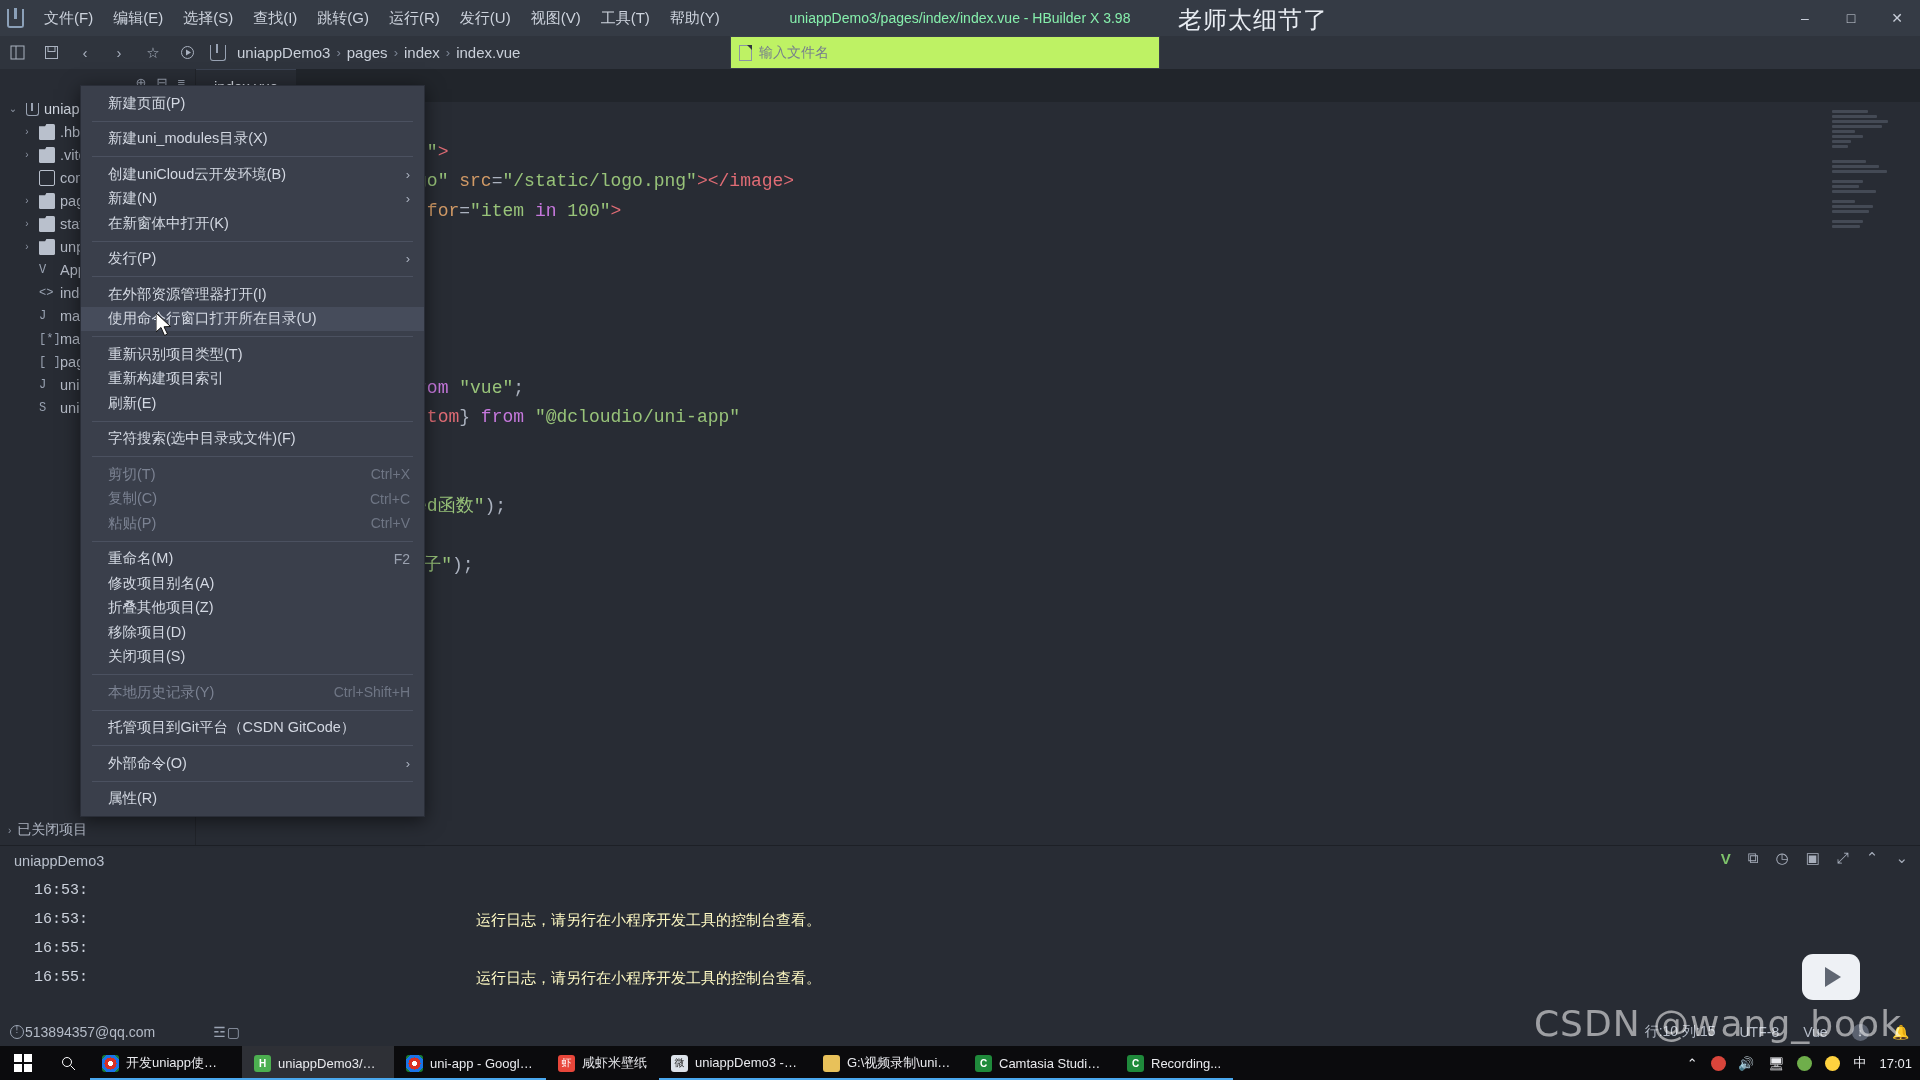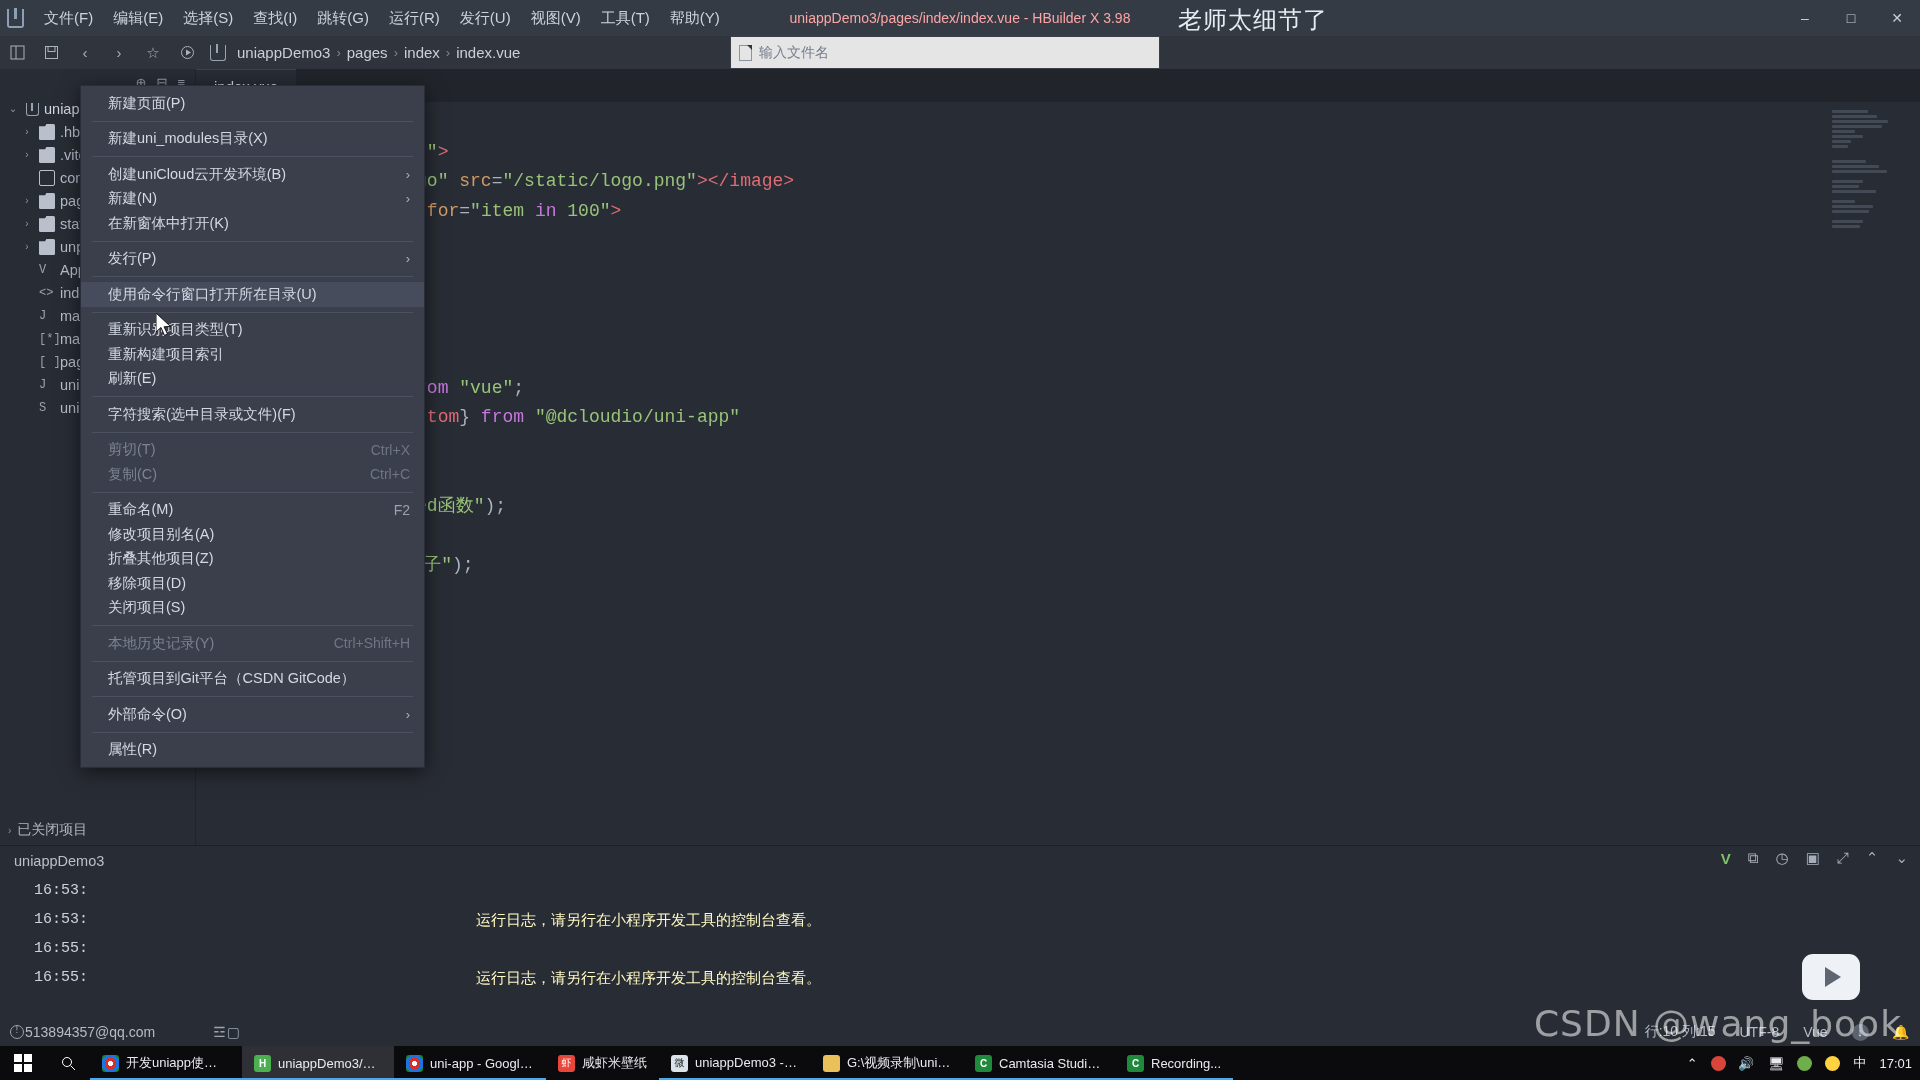--- a/index.html
+++ b/index.html
@@ -26,21 +26,21 @@
   }
   .hb-logo .glyph:after{
     content:""; position:absolute; left:5px; top:-1px; width:3px;height:11px;background:#8ba0b8;
   }
   .menubar{ display:flex; align-items:center; height:36px; margin-left:4px;justify-content:space-between; }
   .menubar .mi{
     padding:4px 10px; font-size:15px; color:#cdd3dd; cursor:default; white-space:nowrap;
   }
   .win-title{
     position:absolute; left:0; right:0; top:0; height:36px; line-height:36px;
-    text-align:center; font-size:14px; color:#fca5a5; pointer-events:none;
+    text-align:center; font-size:14px; color:#86efac; pointer-events:none;
   }
   .win-btns{ position:absolute; right:0; top:0; height:36px; display:flex; }
   .win-btns .wb{
     width:46px;height:36px;display:flex;align-items:center;justify-content:center;
     font-size:14px; color:#c8ced9;
   }
 
   
   .toolbar{
     position:absolute; left:0; top:36px; width:1920px; height:33px;
@@ -54,21 +54,21 @@
   .crumb-wrap{ display:flex; align-items:center; margin-left:6px; gap:2px; }
   .crumb-ico{
     width:16px;height:16px;border:1.5px solid #98a2b3;border-top:none;border-radius:0 0 3px 3px;
     position:relative; margin-right:6px; flex:none;
   }
   .crumb-ico:after{ content:""; position:absolute; left:4.5px; top:-1px; width:2.5px;height:9px;background:#98a2b3; }
   .crumb{ color:#c9cfd9; font-size:15px; padding:2px 3px; }
   .crumb-sep{ color:#7c8494; font-size:13px; padding:0 3px; }
   .file-input{
     position:absolute; left:730px; top:36px; width:430px; height:33px;
-    background:#e5e5e5; display:flex; align-items:center; padding-left:8px; gap:7px;
+    background:#bef264; display:flex; align-items:center; padding-left:8px; gap:7px;
     border:1px solid #3a404a;
   }
   .file-input .ph{ color:#767e8d; font-size:14px; }
   .doc-ico{ width:13px;height:16px;border:1.3px solid #8a93a3; position:relative; flex:none;}
   .doc-ico:after{content:"";position:absolute;right:-1px;top:-1px;border-left:5px solid transparent;border-top:5px solid #2f343d;}
 
   
   .wm-teacher{
     position:absolute; right:592px; top:4px; font-size:24px; color:#e8ecf2;
     font-family:"DejaVu Sans",sans-serif; letter-spacing:1px;
@@ -535,20 +535,23 @@
       </div>
       <div class="cm-item">
         <span>在新窗体中打开(K)</span>
       </div>
       <div class="cm-sep"></div>
       <div class="cm-item">
         <span>发行(P)</span>
         <span class="sub">›</span>
       </div>
       <div class="cm-sep"></div>
+      <div class="cm-item">
+        <span>在外部资源管理器打开(I)</span>
+      </div>
       <div class="cm-item hl">
         <span>使用命令行窗口打开所在目录(U)</span>
       </div>
       <div class="cm-sep"></div>
       <div class="cm-item">
         <span>重新识别项目类型(T)</span>
       </div>
       <div class="cm-item">
         <span>重新构建项目索引</span>
       </div>
@@ -560,20 +563,24 @@
         <span>字符搜索(选中目录或文件)(F)</span>
       </div>
       <div class="cm-sep"></div>
       <div class="cm-item disabled">
         <span>剪切(T)</span>
         <span class="sc">Ctrl+X</span>
       </div>
       <div class="cm-item disabled">
         <span>复制(C)</span>
         <span class="sc">Ctrl+C</span>
+      </div>
+      <div class="cm-item disabled">
+        <span>粘贴(P)</span>
+        <span class="sc">Ctrl+V</span>
       </div>
       <div class="cm-sep"></div>
       <div class="cm-item">
         <span>重命名(M)</span>
         <span class="sc">F2</span>
       </div>
       <div class="cm-item">
         <span>修改项目别名(A)</span>
       </div>
       <div class="cm-item">

